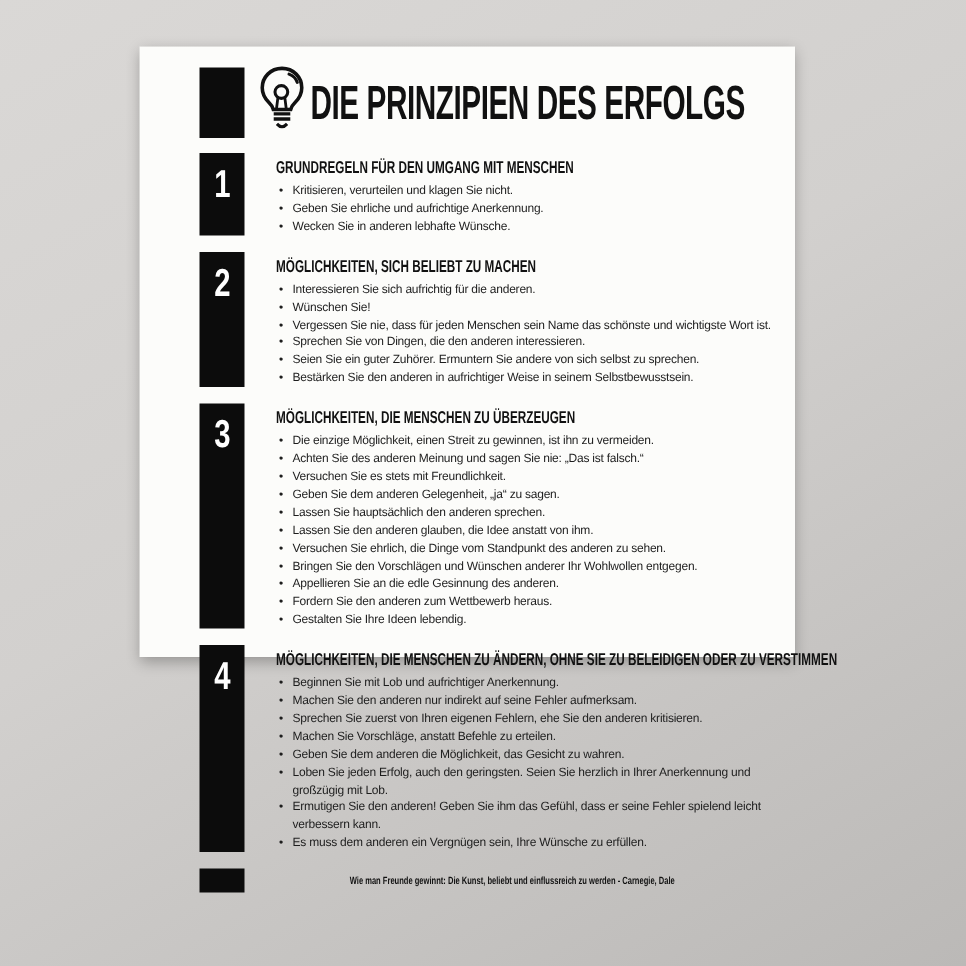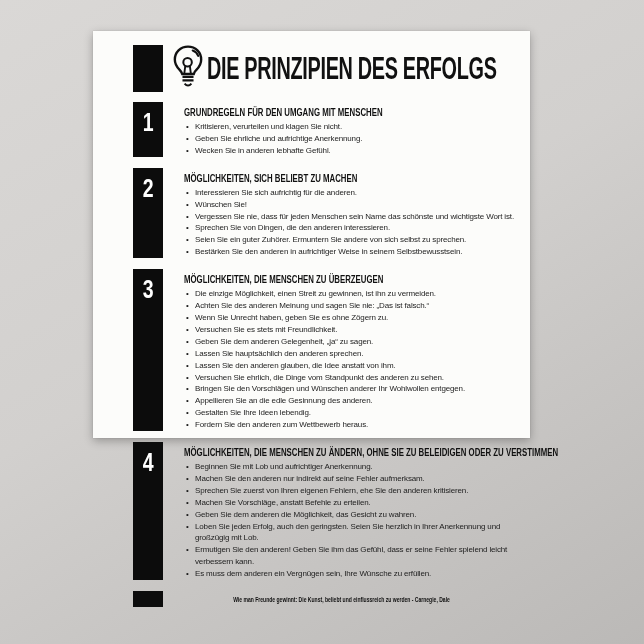--- a/index.html
+++ b/index.html
@@ -81,21 +81,21 @@
   <div class="row section">
     <div class="bar">
       <span class="num">1</span>
     </div>
     <div class="content">
       <div class="sec-heading">GRUNDREGELN FÜR DEN UMGANG MIT MENSCHEN</div>
       <ul class="bullets">
 
       <li>Kritisieren, verurteilen und klagen Sie nicht.</li>
             <li>Geben Sie ehrliche und aufrichtige Anerkennung.</li>
-            <li>Wecken Sie in anderen lebhafte Gefühl.</li>
+            <li>Wecken Sie in anderen lebhafte Wünsche.</li>
           </ul>
     </div>
   </div>
 
   <div class="row section">
     <div class="bar">
       <span class="num">2</span>
     </div>
     <div class="content">
       <div class="sec-heading">MÖGLICHKEITEN, SICH BELIEBT ZU MACHEN</div>
@@ -114,30 +114,29 @@
   <div class="row section">
     <div class="bar">
       <span class="num">3</span>
     </div>
     <div class="content">
       <div class="sec-heading">MÖGLICHKEITEN, DIE MENSCHEN ZU ÜBERZEUGEN</div>
       <ul class="bullets">
 
       <li>Die einzige Möglichkeit, einen Streit zu gewinnen, ist ihn zu vermeiden.</li>
             <li>Achten Sie des anderen Meinung und sagen Sie nie: „Das ist falsch.“</li>
-            <li>Wenn Sie Unrecht haben, geben Sie es ohne Zögern zu.</li>
             <li>Versuchen Sie es stets mit Freundlichkeit.</li>
             <li>Geben Sie dem anderen Gelegenheit, „ja“ zu sagen.</li>
             <li>Lassen Sie hauptsächlich den anderen sprechen.</li>
             <li>Lassen Sie den anderen glauben, die Idee anstatt von ihm.</li>
             <li>Versuchen Sie ehrlich, die Dinge vom Standpunkt des anderen zu sehen.</li>
             <li>Bringen Sie den Vorschlägen und Wünschen anderer Ihr Wohlwollen entgegen.</li>
             <li>Appellieren Sie an die edle Gesinnung des anderen.</li>
+            <li>Fordern Sie den anderen zum Wettbewerb heraus.</li>
             <li>Gestalten Sie Ihre Ideen lebendig.</li>
-            <li>Fordern Sie den anderen zum Wettbewerb heraus.</li>
           </ul>
     </div>
   </div>
 
   <div class="row section">
     <div class="bar">
       <span class="num">4</span>
     </div>
     <div class="content">
       <div class="sec-heading">MÖGLICHKEITEN, DIE MENSCHEN ZU ÄNDERN, OHNE SIE ZU BELEIDIGEN ODER ZU VERSTIMMEN</div>

